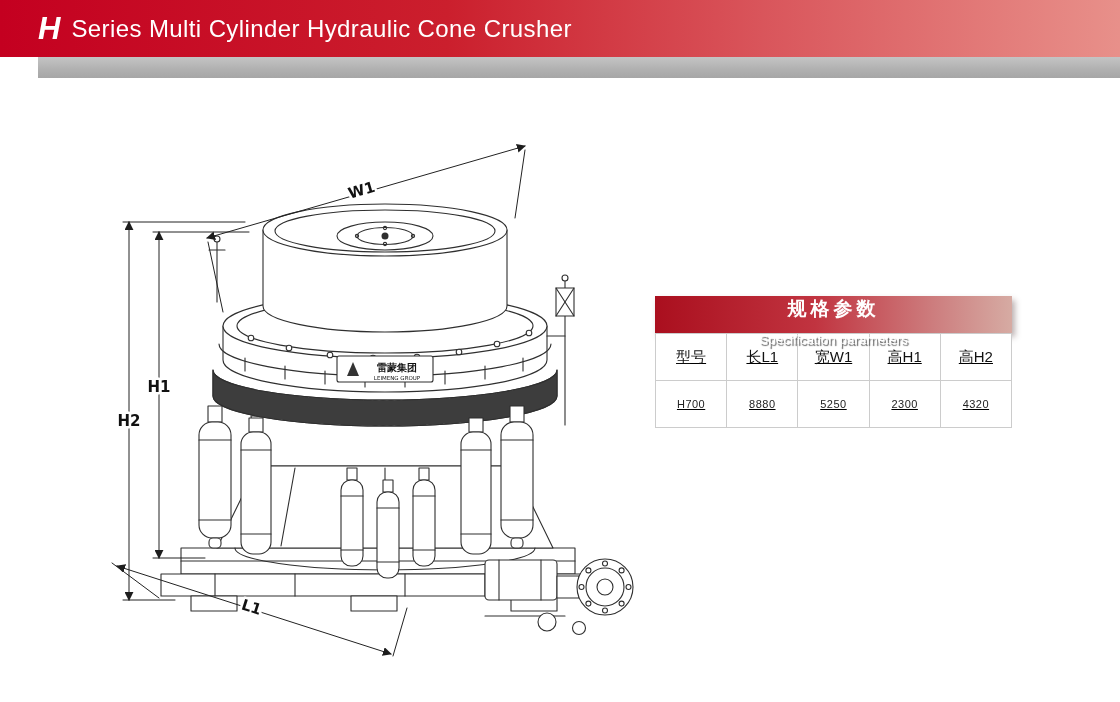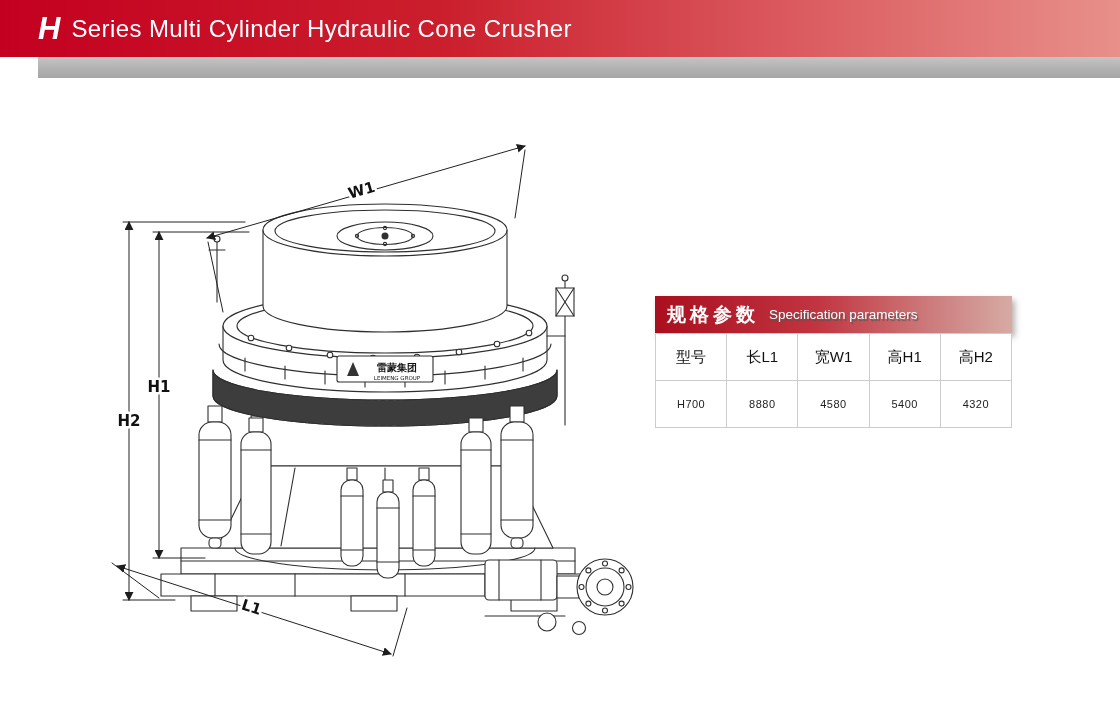--- a/index.html
+++ b/index.html
@@ -17,24 +17,24 @@
   .strip{position:absolute;left:38px;top:57px;right:0;height:21px;
     background:linear-gradient(180deg,#c4c4c4 0%,#b0b0b0 60%,#a6a6a6 100%);}
 
   
   .drawing{position:absolute;left:95px;top:130px;width:560px;height:548px;}
 
   
   .spec{position:absolute;left:655px;top:296px;width:357px;}
   .spec-header{height:37px;display:flex;align-items:center;gap:10px;padding:0 12px;box-sizing:border-box;
     background:linear-gradient(90deg,#aa0f1e 0%,#c13440 45%,#cd7d7e 78%,#d6aba3 100%);
-    box-shadow:3px 4px 6px rgba(60,30,30,.35);}
+    box-shadow:3px 4px 6px rgba(60,30,30,.35);flex-direction:column;}
   .spec-cn{color:#fff;font-size:19px;font-weight:bold;letter-spacing:4px;white-space:nowrap;}
   .spec-en{color:#fff;font-size:13.5px;text-shadow:1.5px 1.5px 1px rgba(85,85,85,.9);white-space:nowrap;}
-  table.spec-table{width:100%;border-collapse:collapse;background:#fff;table-layout:fixed;}
+  table.spec-table{width:100%;border-collapse:collapse;background:#fff;table-layout:fixed;text-decoration:underline;}
   .spec-table th,.spec-table td{border:1px solid #ccc;height:46px;text-align:center;vertical-align:middle;padding:0;}
   .spec-table th{font-size:15px;font-weight:normal;color:#111;}
   .spec-table td{font-size:11px;color:#222;letter-spacing:.5px;}
 
   text{font-family:"DejaVu Sans",sans-serif;}
 </style>
 </head>
 <body>
 
 <div class="page">
@@ -242,21 +242,21 @@
           <th>长L1</th>
           <th>宽W1</th>
           <th>高H1</th>
           <th>高H2</th>
         </tr>
       </thead>
       <tbody>
         <tr>
           <td>H700</td>
           <td>8880</td>
-          <td>4580</td>
-          <td>5400</td>
+          <td>5250</td>
+          <td>2300</td>
           <td>4320</td>
         </tr>
       </tbody>
     </table>
   </section>
 
 </div>
 
 </body></html>

